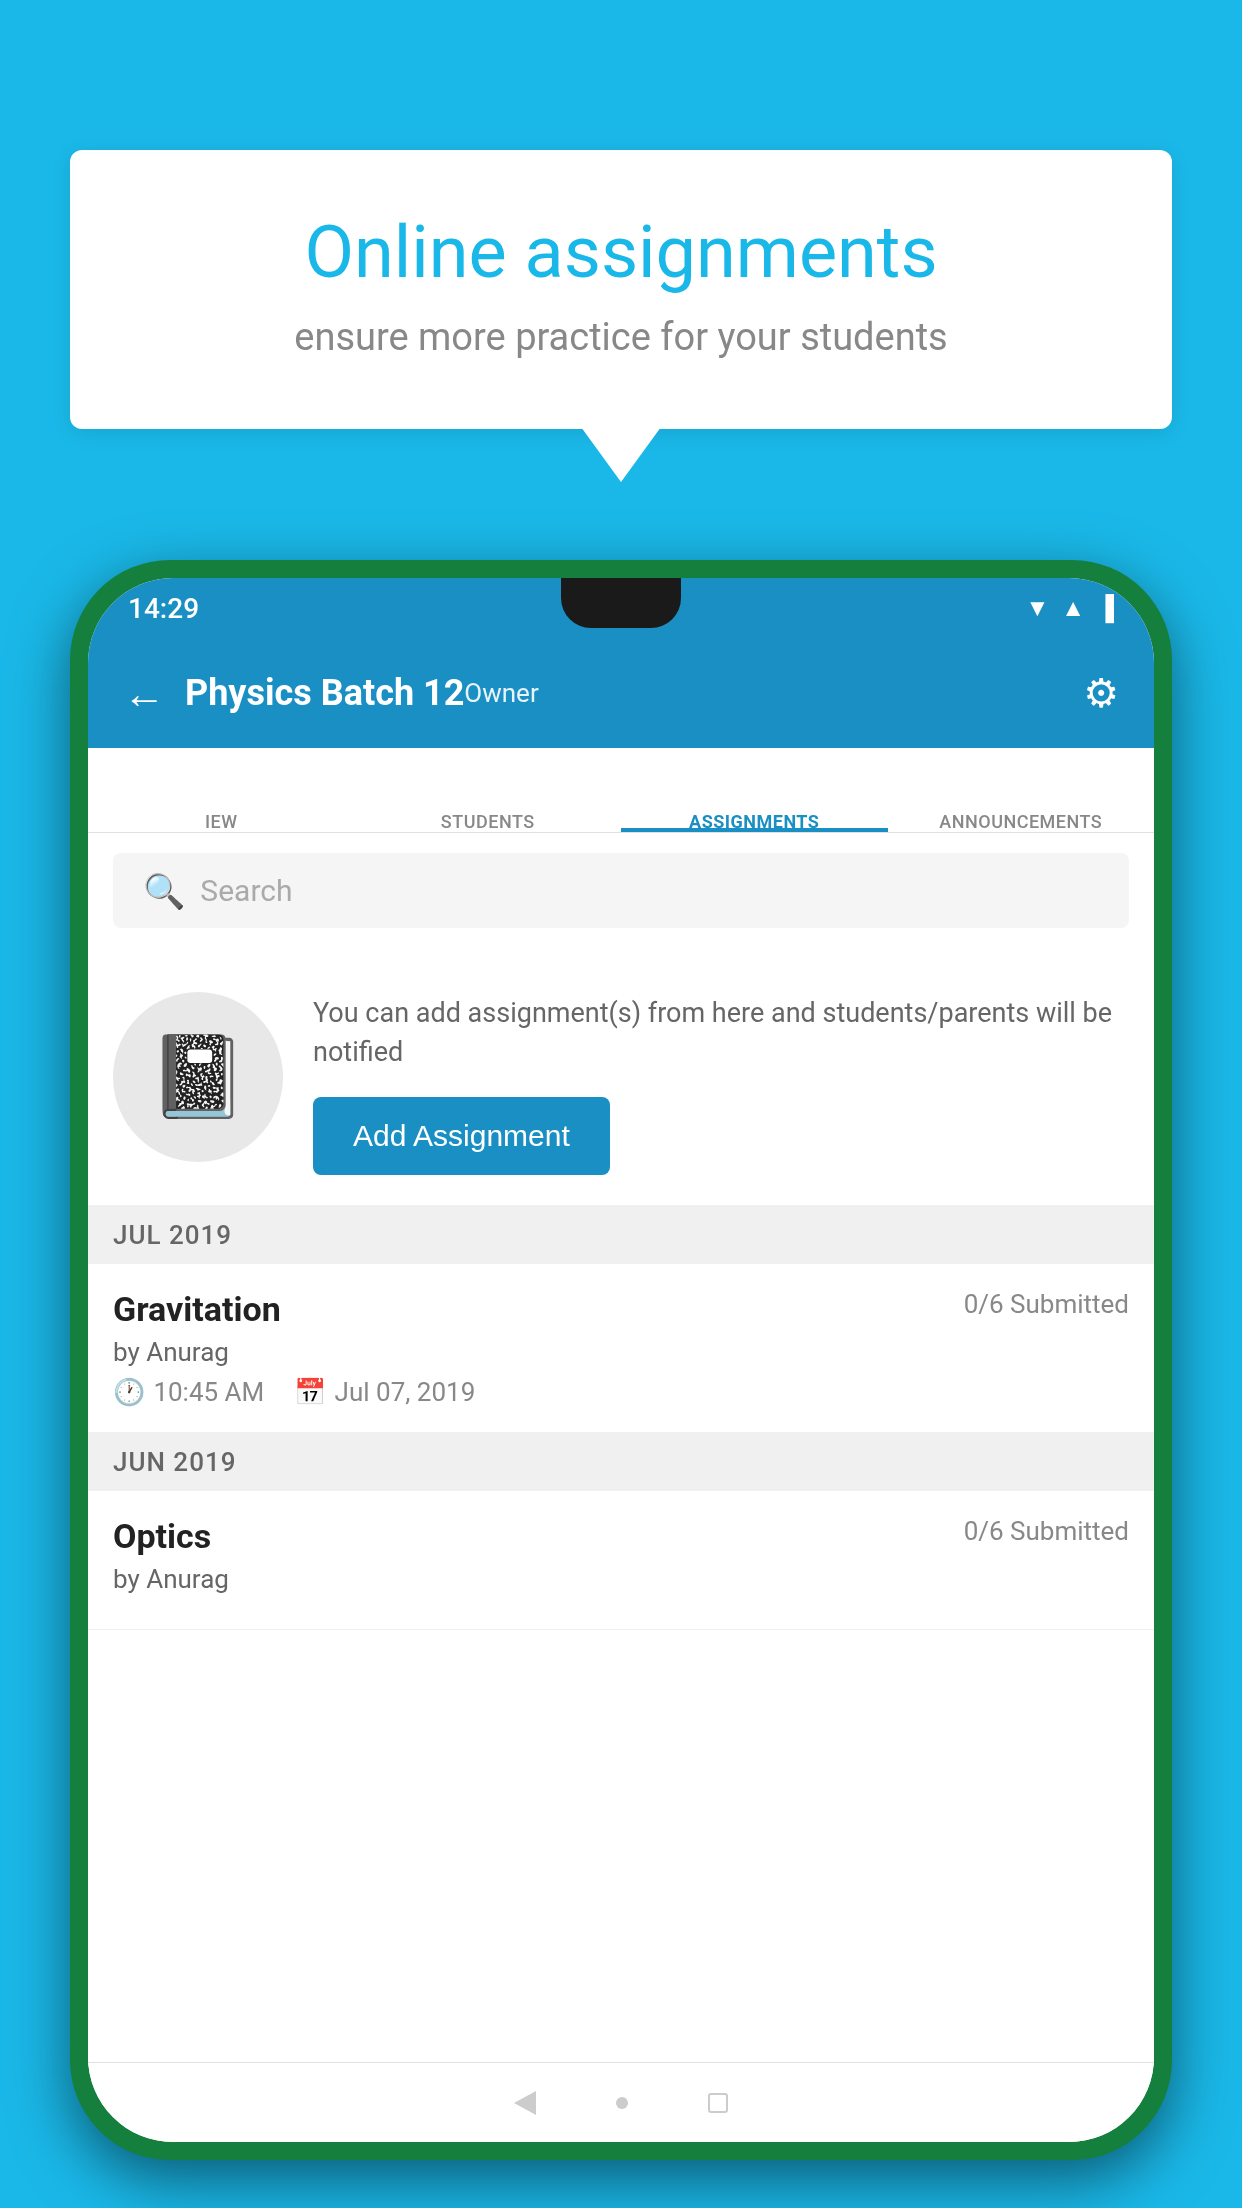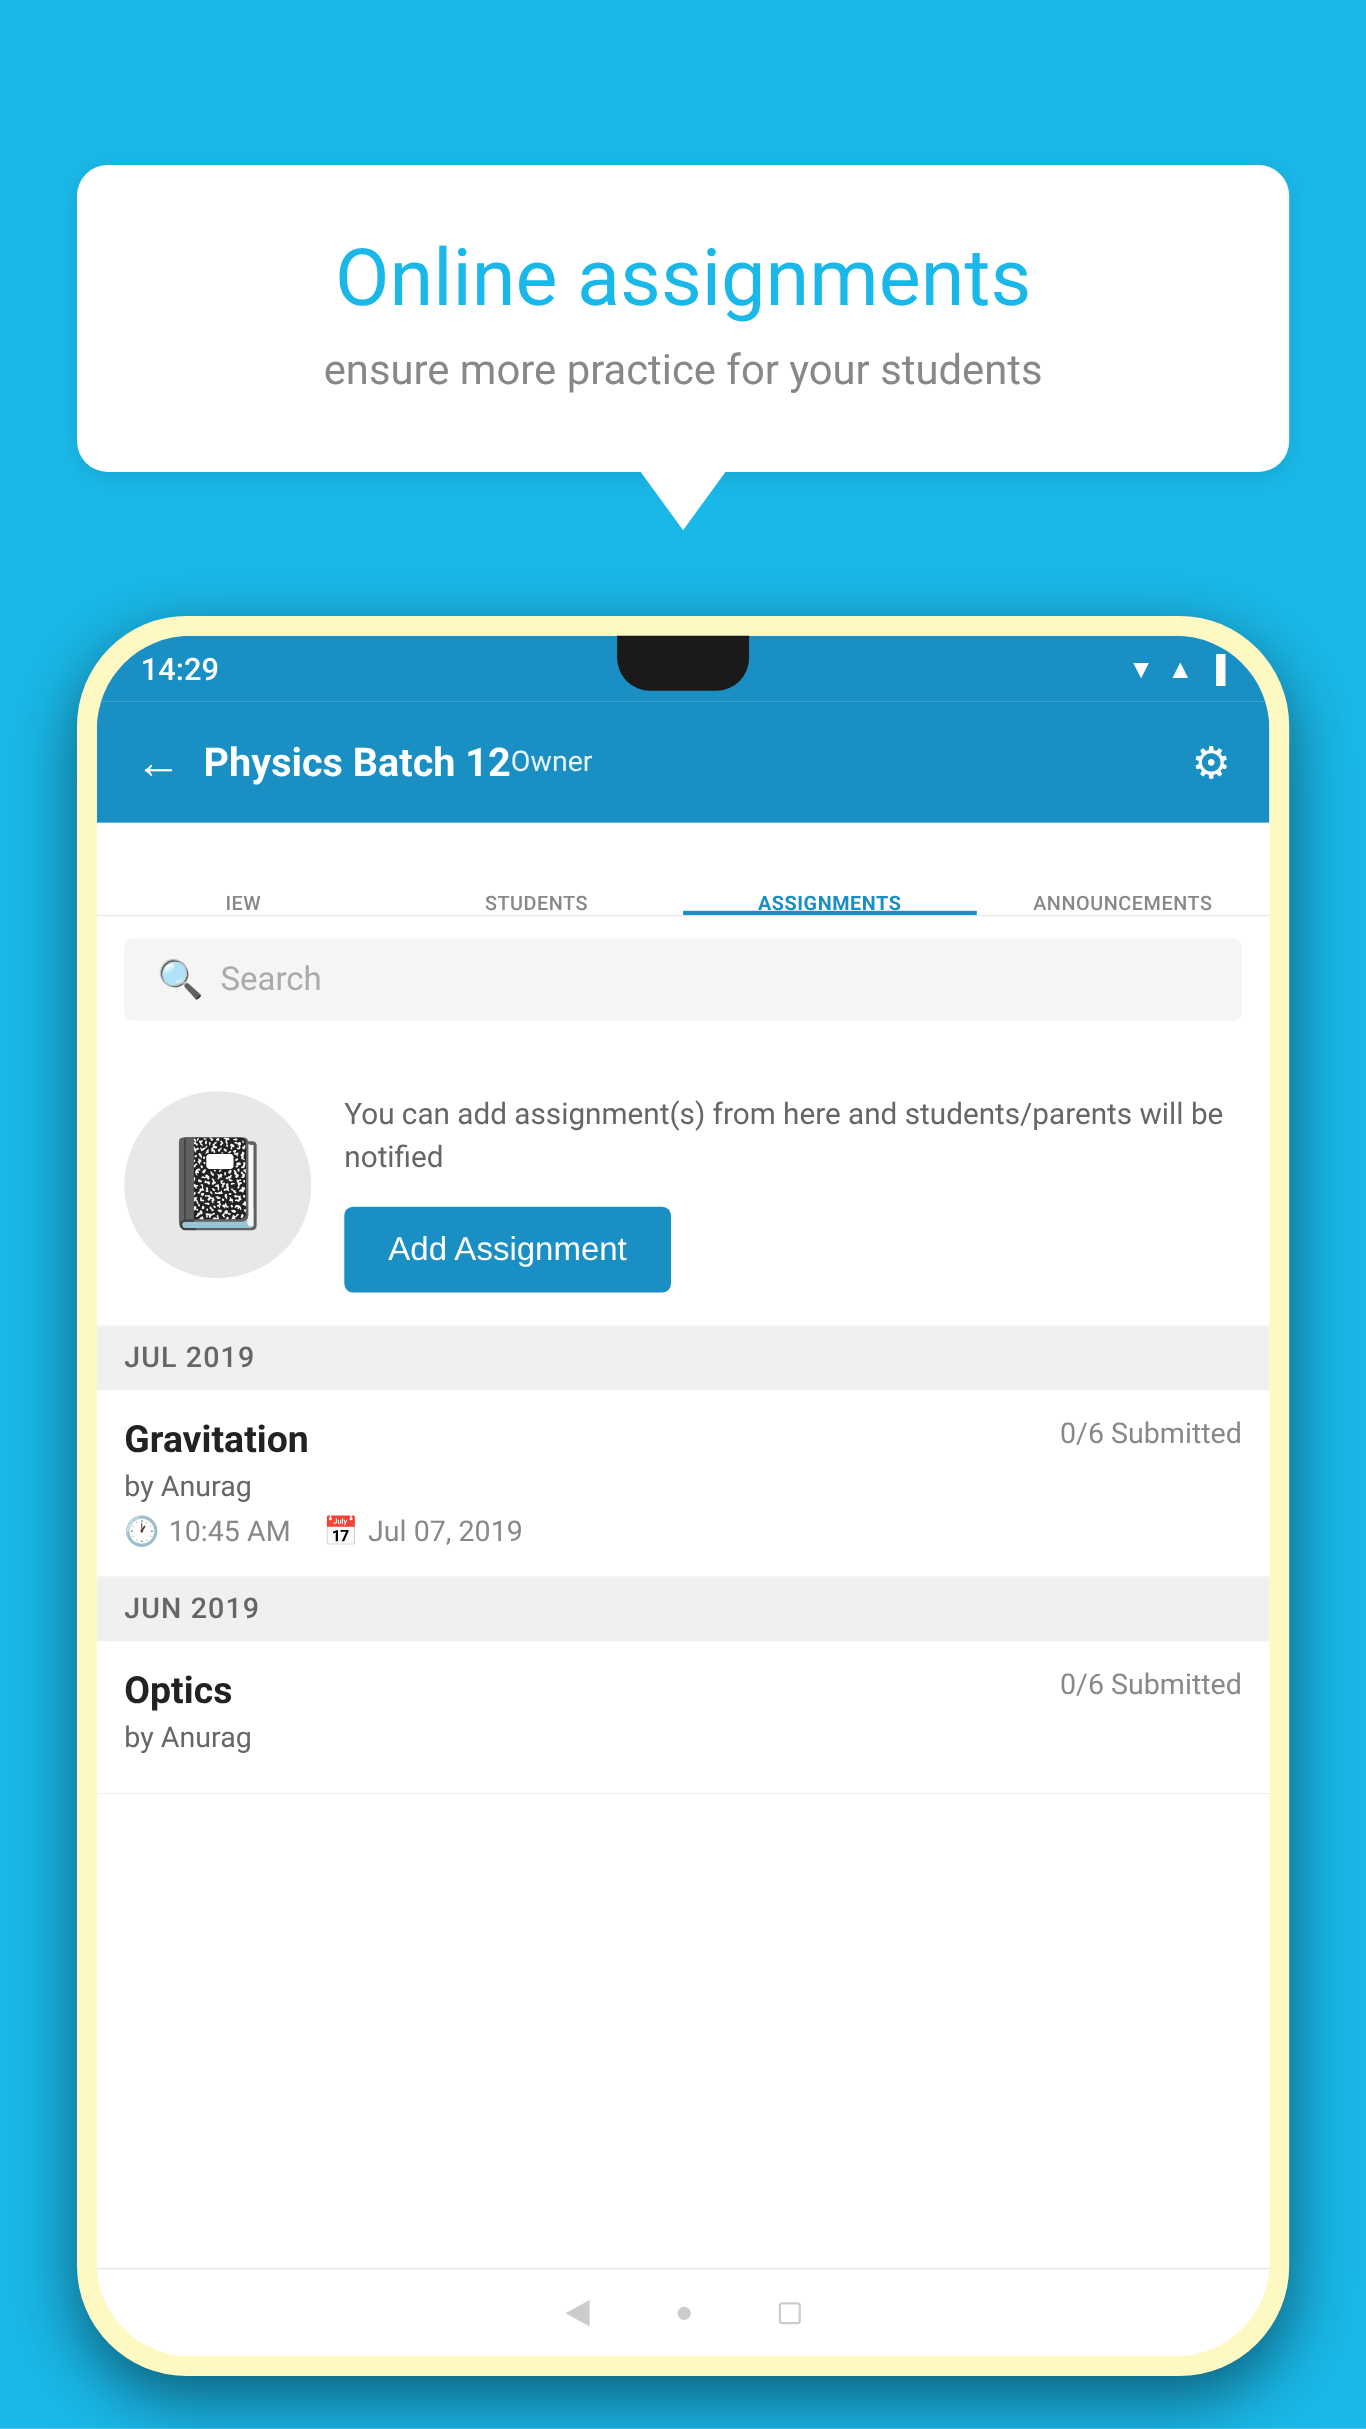--- a/index.html
+++ b/index.html
@@ -19,21 +19,21 @@
       top: 150px;
       left: 70px;
       right: 70px;
       display: flex;
       flex-direction: column;
       align-items: center;
     }
 
     .speech-bubble {
       background: white;
-      border-radius: 28px;
+      border-radius: 12px;
       padding: 60px 96px 70px;
       width: 100%;
       box-shadow: 0 4px 20px rgba(0,0,0,0.1);
     }
 
     .speech-bubble-title {
       color: #1ab8e8;
       font-size: 72px;
       font-weight: 400;
       text-align: center;
@@ -56,21 +56,21 @@
       margin-top: -2px;
     }
 
     
     .phone-frame {
       position: absolute;
       top: 560px;
       left: 70px;
       right: 70px;
       height: 1600px;
-      background: #fef9c3;
+      background: #15803d;
       border-radius: 100px;
       padding: 18px;
       box-shadow: 0 20px 60px rgba(0,0,0,0.5);
     }
 
     .phone-inner {
       width: 100%;
       height: 100%;
       background: white;
       border-radius: 85px;

